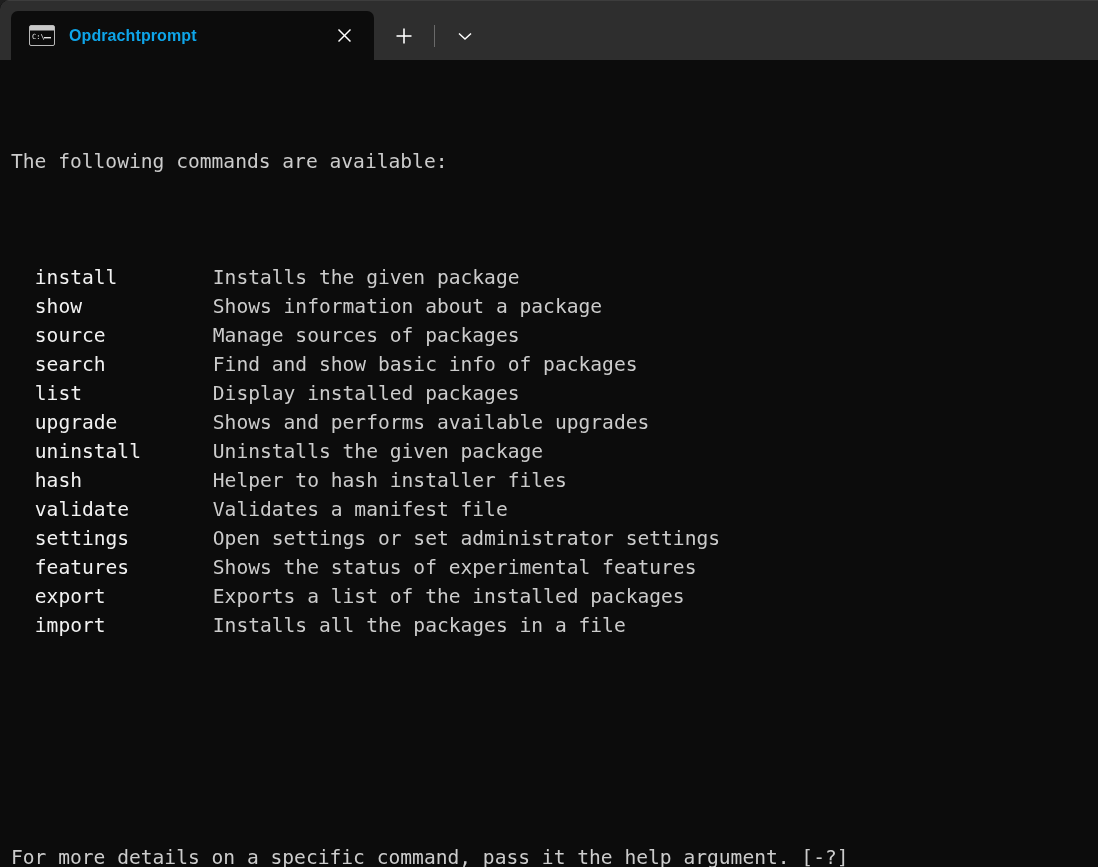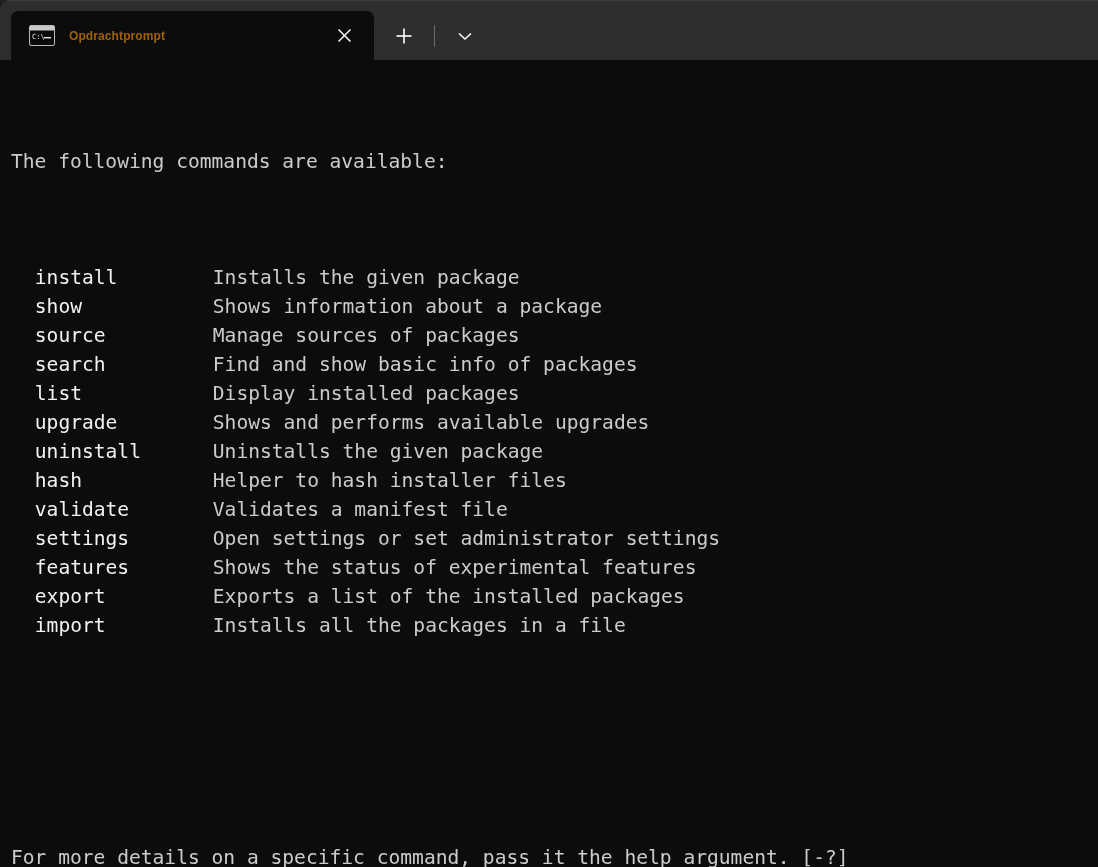--- a/index.html
+++ b/index.html
@@ -73,23 +73,23 @@
   .tab-icon {
     width: 26px;
     height: 21px;
     flex: 0 0 auto;
     margin-right: 14px;
     display: block;
   }
 
   .tab-title {
     flex: 1 1 auto;
-    color: #a16207;
+    color: #0ea5e9;
     font-family: "Liberation Sans", sans-serif;
-    font-size: 12px;
+    font-size: 16px;
     font-weight: bold;
     letter-spacing: 0.1px;
     white-space: nowrap;
     overflow: hidden;
     text-overflow: ellipsis;
     padding-right: 10px;
   }
 
   .tab-close {
     width: 42px;

